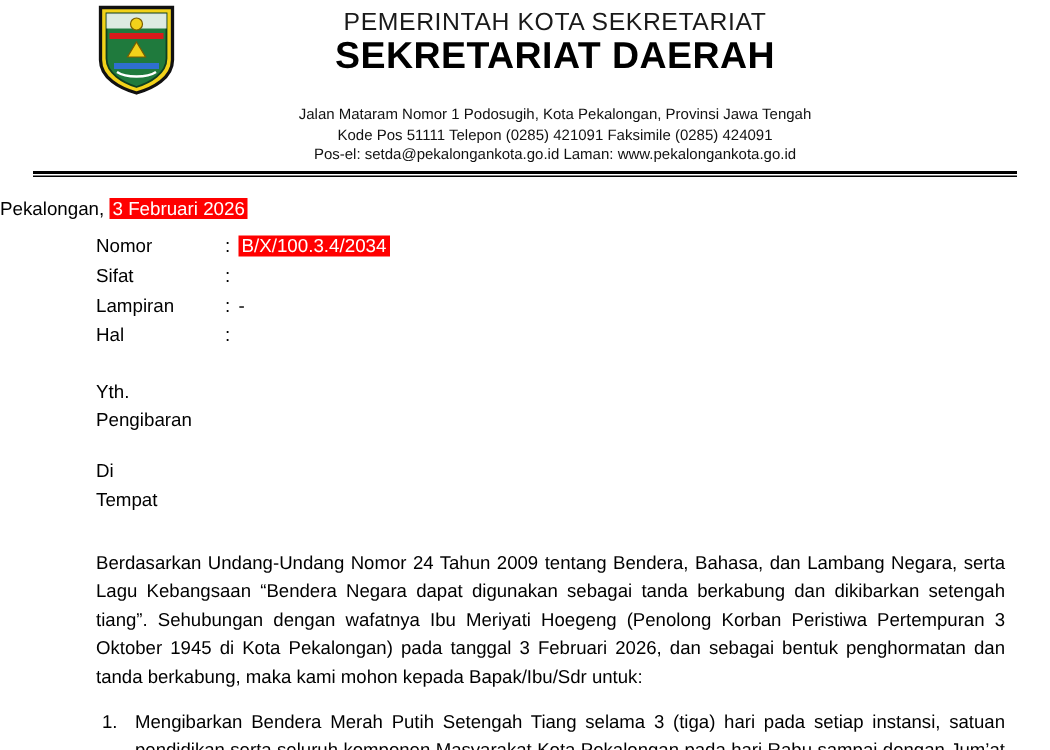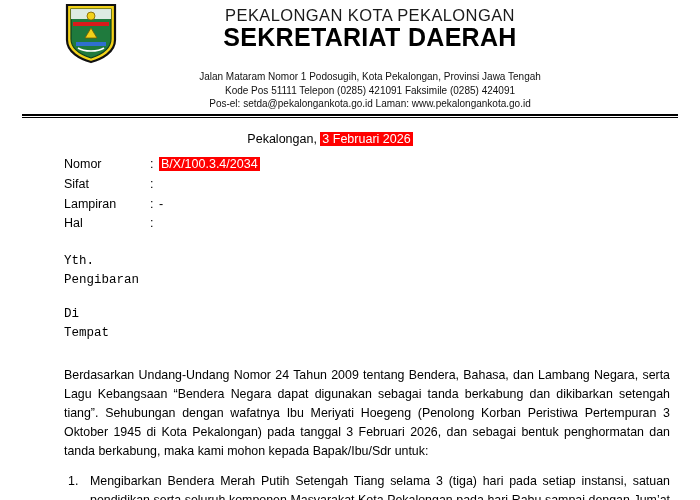--- a/index.html
+++ b/index.html
@@ -62,21 +62,21 @@
   }
   .rule-thin {
     border-top: 1px solid #000;
     margin: 1.6px 22px 0 22px;
   }
 
   
   .dateline {
     margin-top: 10px;
     padding-right: 40px;
-    text-align: center;
+    text-align: left;
     font-size: 12.5px;
   }
   .hl {
     background: #ff0000;
     color: #ffffff;
     padding: 0 2px;
   }
 
   
   .fields {
@@ -102,21 +102,20 @@
   }
   .field-value.bold {
     font-weight: bold;
   }
 
   .addressee {
     margin-top: 18px;
     padding-left: 64px;
     font-size: 12.5px;
     line-height: 1.55;
-    font-family: Liberation Mono, monospace;
   }
   .addressee .blk {
     margin-top: 14px;
   }
 
   
   .body-text {
     margin-top: 22px;
     padding: 0 30px 0 64px;
     font-size: 12.4px;
@@ -157,21 +156,21 @@
       <path d="M7 7 H47 V37 C47 47 36 53 27 56 C18 53 7 47 7 37 Z" fill="#1f7a3d" stroke="#0d3f20" stroke-width="1.2"></path>
       <path d="M7 7 H47 V17 H7 Z" fill="#ffffff" opacity="0.85"></path>
       <path d="M9 20 H45 V24 H9 Z" fill="#d81b1b"></path>
       <path d="M27 26 L33 36 H21 Z" fill="#f2d21a" stroke="#7a5d00" stroke-width="0.8"></path>
       <path d="M12 40 H42 V44 H12 Z" fill="#2f6fd0"></path>
       <path d="M14 46 C20 50 34 50 40 46" fill="none" stroke="#ffffff" stroke-width="1.6"></path>
       <circle cx="27" cy="14" r="4" fill="#f2d21a" stroke="#7a5d00" stroke-width="0.8"></circle>
     </svg>
 
     <div class="lh-text">
-      <div class="lh-line1">PEKALONGAN KOTA PEKALONGAN</div>
+      <div class="lh-line1">PEMERINTAH KOTA SEKRETARIAT</div>
       <div class="lh-line2">SEKRETARIAT DAERAH</div>
       <div class="lh-addr">
         <div>Jalan Mataram Nomor 1 Podosugih, Kota Pekalongan, Provinsi Jawa Tengah</div>
         <div>Kode Pos 51111 Telepon (0285) 421091 Faksimile (0285) 424091</div>
         <div>Pos-el: setda@pekalongankota.go.id Laman: www.pekalongankota.go.id</div>
       </div>
     </div>
 
     <div class="rule-thick"></div>
     <div class="rule-thin"></div>

